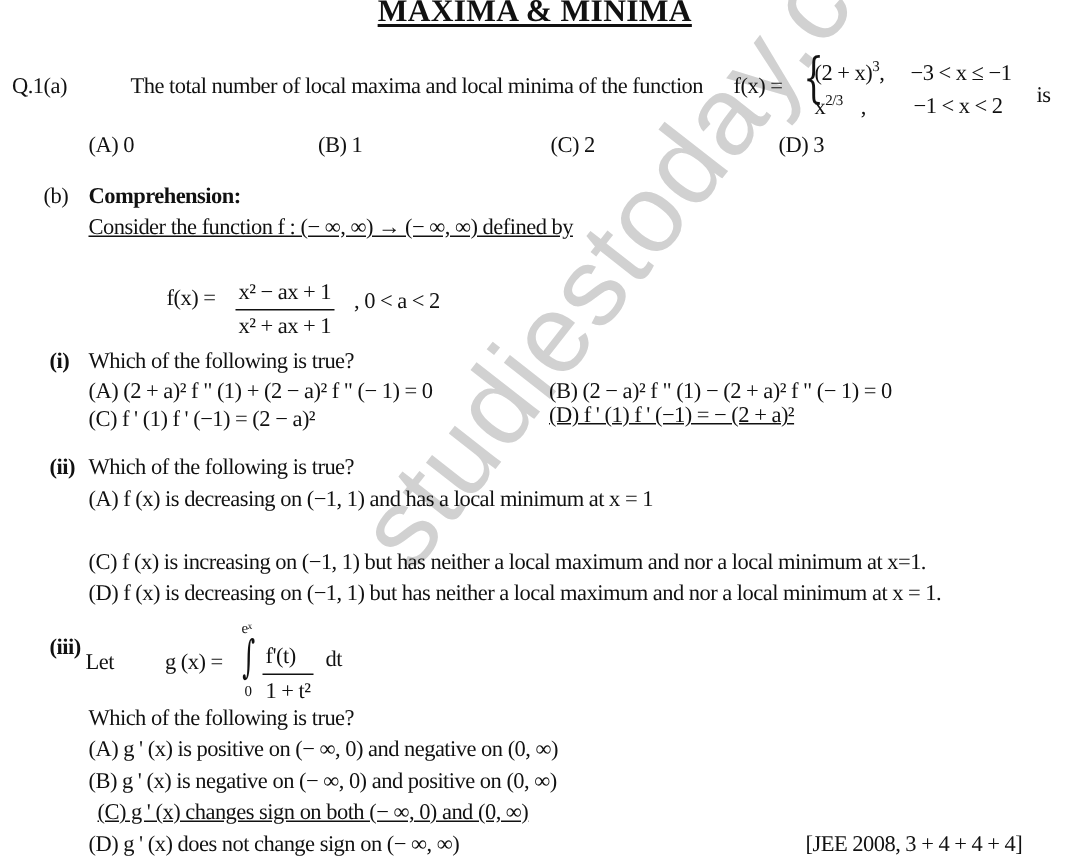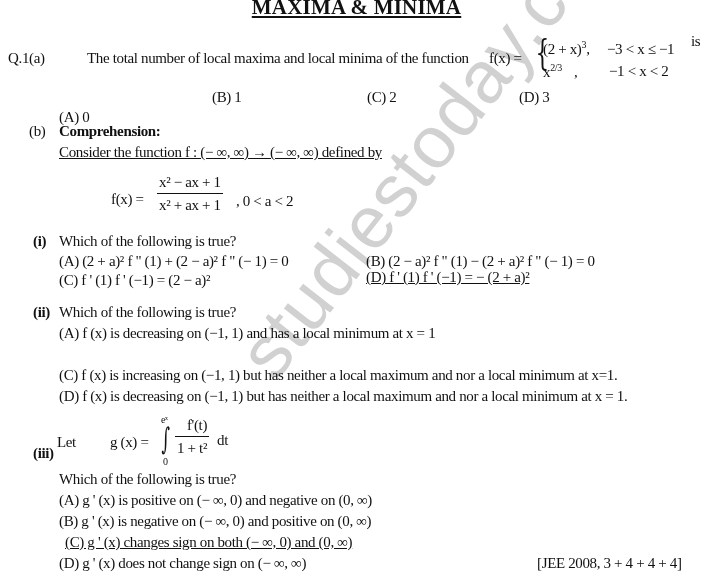--- a/index.html
+++ b/index.html
@@ -9,21 +9,21 @@
     color: #111; font-size: 15px; letter-spacing: -0.35px;
   }
   .abs { position: absolute; white-space: nowrap; line-height: 1; }
   .title {
     left: 0; right: 0; top: -3px; text-align: center;
     font-size: 21px; font-weight: bold; text-decoration: underline;
     text-underline-offset: 2px; letter-spacing: 0.2px;
   }
   .b { font-weight: bold; }
   sup { font-size: 10px; vertical-align: 0; position: relative; top: -6px; }
-  .frac { display: inline-block; vertical-align: middle; text-align: right; }
+  .frac { display: inline-block; vertical-align: middle; text-align: left; margin-top: 13px; }
   .frac .num { display: block; padding: 0 2px 2px; border-bottom: 1px solid #111; }
   .frac .den { display: block; padding: 3px 2px 0; }
   .brace { font-size: 36px; font-family: "DejaVu Serif", serif; line-height: 1; transform: scaleX(0.6); display: inline-block; }
   .watermark {
     position: absolute; left: 255px; top: 325px;
     font-family: "Liberation Sans", "DejaVu Sans", sans-serif;
     font-size: 74px; color: #c9c9c9; opacity: 0.85;
     transform: rotate(-52deg); transform-origin: left center;
     white-space: nowrap; letter-spacing: 1px; pointer-events: none;
   }
@@ -44,23 +44,23 @@
   <div class="abs" style="left:489px; top:51px;">f(x) =</div>
   <div class="abs brace" style="left:531px; top:35px;">{</div>
   <div class="abs" style="left:543px; top:42px;">
     <span>(2 + x)</span><sup>3</sup><span>,</span>
   </div>
   <div class="abs" style="left:607px; top:42px;">−3 &lt; x ≤ −1</div>
   <div class="abs" style="left:543px; top:65px;">
     <span>x</span><sup>2/3</sup><span style="margin-left:12px">,</span>
   </div>
   <div class="abs" style="left:609px; top:64px;">−1 &lt; x &lt; 2</div>
-  <div class="abs" style="left:691px; top:34px;">is</div>
+  <div class="abs" style="left:691px; top:57px;">is</div>
 
-  <div class="abs" style="left:59px; top:90px;margin-top:20px;">(A) 0</div>
+  <div class="abs" style="left:59px; top:90px;">(A) 0</div>
   <div class="abs" style="left:212px; top:90px;">(B) 1</div>
   <div class="abs" style="left:367px; top:90px;">(C) 2</div>
   <div class="abs" style="left:519px; top:90px;">(D) 3</div>
 
   <div class="abs" style="left:29px; top:124px;">(b)</div>
   <div class="abs b" style="left:59px; top:124px;">Comprehension:</div>
   <div class="abs" style="left:59px; top:145px;text-decoration:underline;">Consider the function f : (− ∞, ∞) → (− ∞, ∞) defined by</div>
 
   <div class="abs" style="left:111px; top:192px;">f(x) =</div>
   <div class="abs" style="left:157px; top:174px; line-height:1.15;">
@@ -77,21 +77,21 @@
   <div class="abs" style="left:366px; top:254px;">(B) (2 − a)² f " (1) − (2 + a)² f " (− 1) = 0</div>
   <div class="abs" style="left:59px; top:273px;">(C) f ' (1) f ' (−1) = (2 − a)²</div>
   <div class="abs" style="left:366px; top:270px;text-decoration:underline;">(D) f ' (1) f ' (−1) = − (2 + a)²</div>
 
   <div class="abs b" style="left:33px; top:305px;">(ii)</div>
   <div class="abs" style="left:59px; top:305px;">Which of the following is true?</div>
   <div class="abs" style="left:59px; top:326px;">(A) f (x) is decreasing on (−1, 1) and has a local minimum at x = 1</div>
   <div class="abs" style="left:59px; top:368px;">(C) f (x) is increasing on (−1, 1) but has neither a local maximum and nor a local minimum at x=1.</div>
   <div class="abs" style="left:59px; top:389px;">(D) f (x) is decreasing on (−1, 1) but has neither a local maximum and nor a local minimum at x = 1.</div>
 
-  <div class="abs b" style="left:33px; top:446px;">(iii)</div>
+  <div class="abs b" style="left:33px; top:425px;">(iii)</div>
   <div class="abs" style="left:57px; top:435px;">Let</div>
   <div class="abs" style="left:110px; top:435px;">g (x) =</div>
   <div class="abs" style="left:161px; top:415px; font-size:10px;">eˣ</div>
   <div class="abs integral" style="left:158px; top:424px;">∫</div>
   <div class="abs" style="left:163px; top:457px; font-size:10px;">0</div>
   <div class="abs" style="left:175px; top:417px; line-height:1.15;">
     <div class="frac">
       <span class="num">f'(t)</span>
       <span class="den">1 + t²</span>
     </div>

